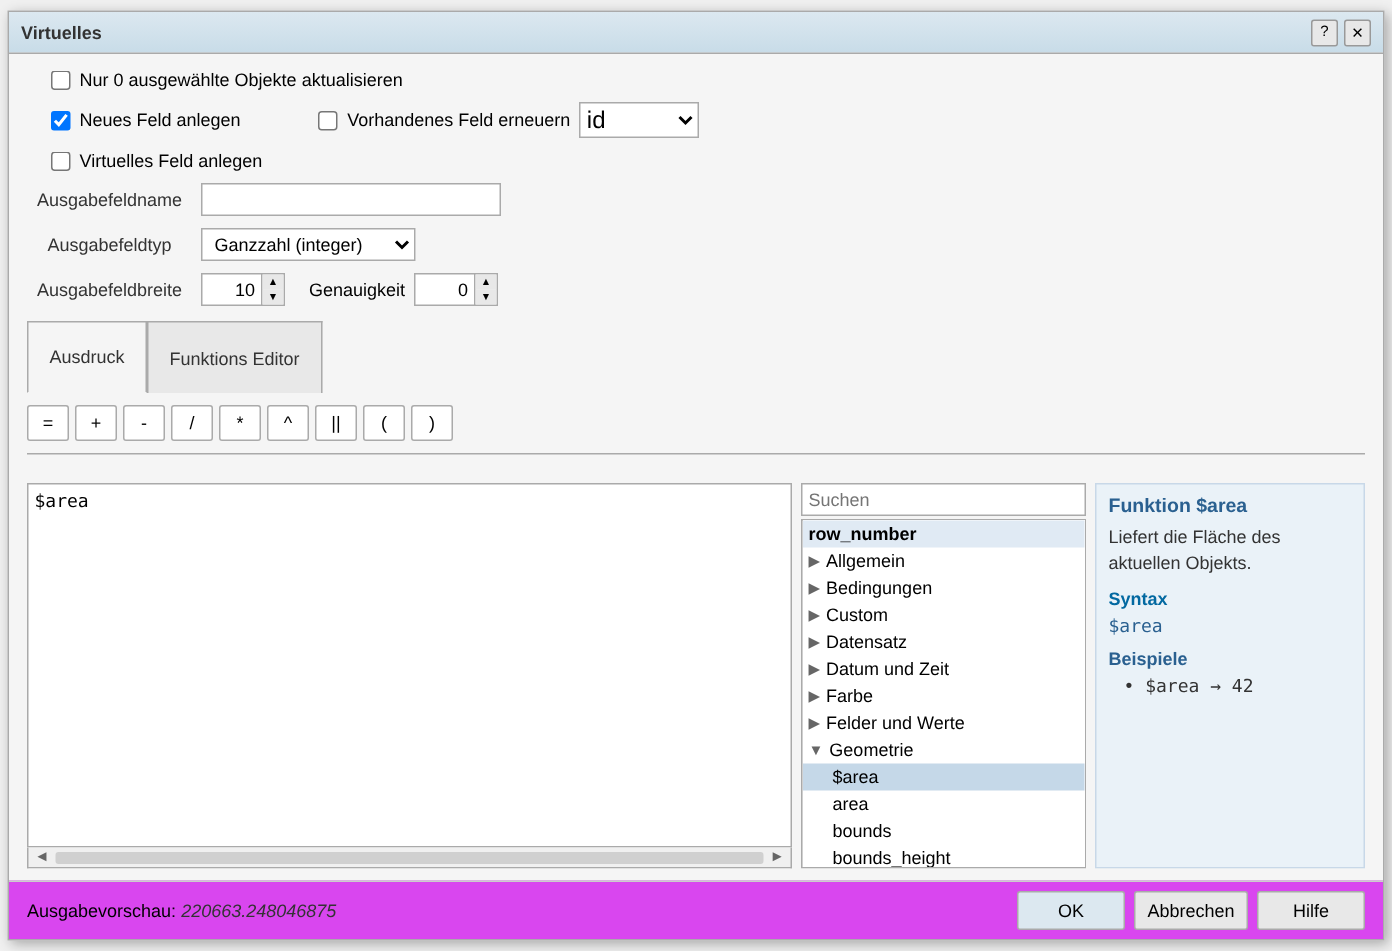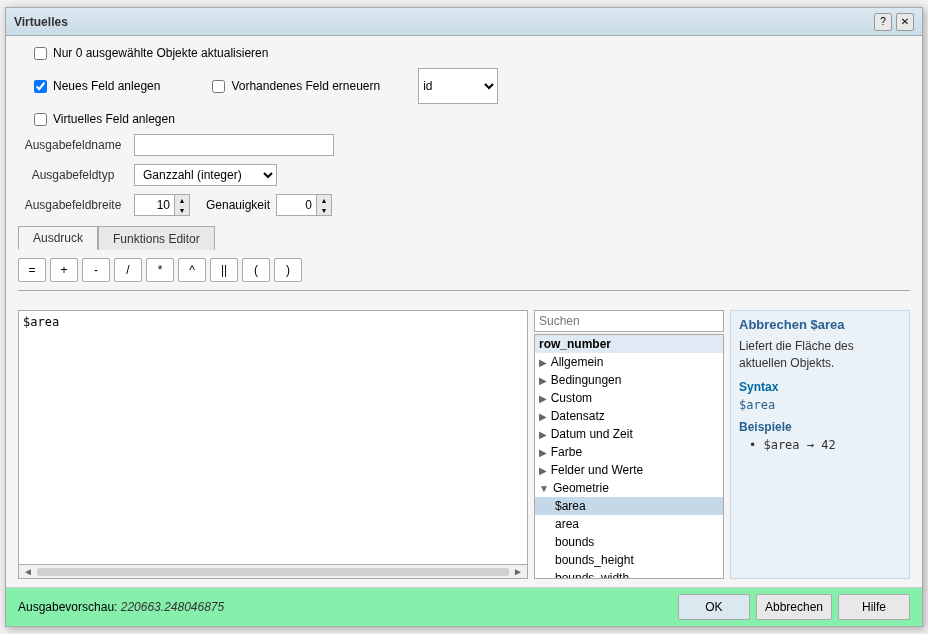--- a/index.html
+++ b/index.html
@@ -134,21 +134,21 @@
       font-size: 7px;
       cursor: pointer;
       line-height: 1;
     }
     .tabs-row {
       display: flex;
       gap: 0;
       margin-top: 4px;
     }
     .tab-btn {
-      padding: 4px 14px;
+      padding: 16px 14px;
       border: 1px solid #aaa;
       border-bottom: none;
       background: #e8e8e8;
       font-size: 12px;
       cursor: pointer;
       color: #333;
     }
     .tab-btn.active {
       background: #f5f5f5;
       border-bottom: 1px solid #f5f5f5;
@@ -286,21 +286,21 @@
       font-size: 12px;
       color: #333;
       margin-left: 10px;
     }
     .bottom-bar {
       display: flex;
       align-items: center;
       justify-content: space-between;
       padding: 6px 12px;
       border-top: 1px solid #ccc;
-      background: #86efac;
+      background: #d946ef;
     }
     .ausgabe-value {
       font-style: italic;
       color: #333;
     }
     .bottom-btns {
       display: flex;
       gap: 6px;
       align-items: flex-end;
     }
@@ -339,21 +339,21 @@
     </div>
 
     <div class="two-col-row">
       <div class="checkbox-row">
         <input type="checkbox" checked="" style="">
         <span>Neues Feld anlegen</span>
       </div>
       <div class="checkbox-row">
         <input type="checkbox" style="">
         <span>Vorhandenes Feld erneuern</span>
-        <select style="height:36px;border:1px solid #aaa;background:white;font-size:12px;min-width:80px;margin-left:32px;">
+        <select style="height:24px;border:1px solid #aaa;background:white;font-size:16px;min-width:80px;">
           <option>id</option>
         </select>
       </div>
     </div>
 
     <div class="checkbox-row">
       <input type="checkbox" style="">
       <span>Virtuelles Feld anlegen</span>
     </div>
 
@@ -480,21 +480,21 @@
           </div>
           <div class="tree-item indented">
             <span>centroid</span>
           </div>
 
         </div>
       </div>
 
       <div class="info-panel">
         <div class="info-box">
-          <div class="info-title">Abbrechen $area</div>
+          <div class="info-title">Funktion $area</div>
           <div class="info-desc">Liefert die Fläche des aktuellen Objekts.</div>
           <div class="info-section-title">Syntax</div>
           <div class="info-code">$area</div>
           <div class="info-example-title">Beispiele</div>
           <div class="info-example-item">• $area → 42</div>
         </div>
       </div>
 
     </div>
   </div>

